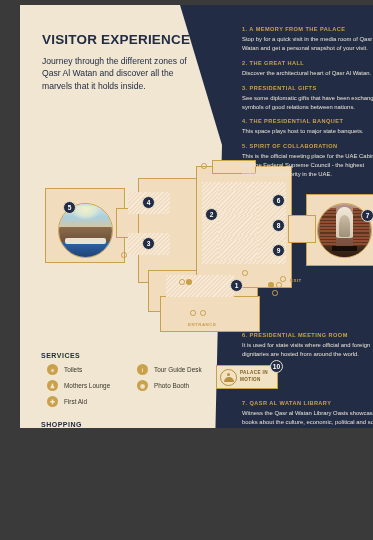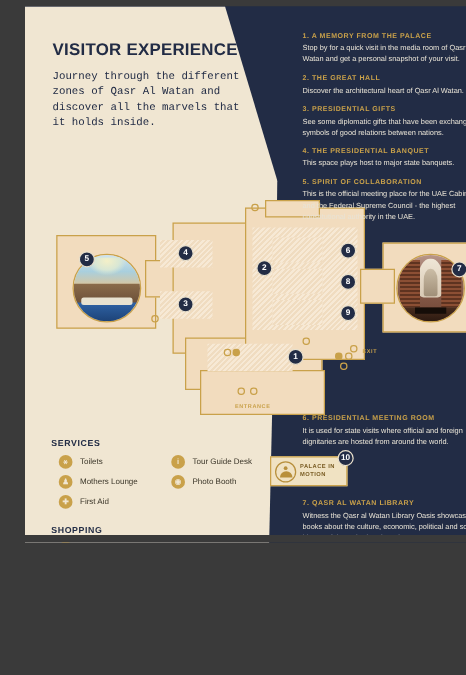--- a/index.html
+++ b/index.html
@@ -34,21 +34,21 @@
     z-index: 1;
   }
 
   
   #header-block { position: absolute; left: 22px; top: 32px; width: 150px; z-index: 10; }
   #page-title {
     font-size: 13.5px; font-weight: bold; color: #222c45;
     letter-spacing: .2px; margin-bottom: 8px;
   }
   #page-subtitle {
-    font-size: 8.6px; line-height: 1.45; color: #222c45; font-family: Liberation Mono, monospace;
+    font-size: 8.6px; line-height: 1.45; color: #222c45;
   }
 
   
   #info-col {
     position: absolute; left: 222px; top: 26px;
     width: 148px; z-index: 30;
   }
   .info-item { margin-bottom: 7px; }
   .info-title {
     font-size: 5.6px; font-weight: bold; color: #c9a14a;

